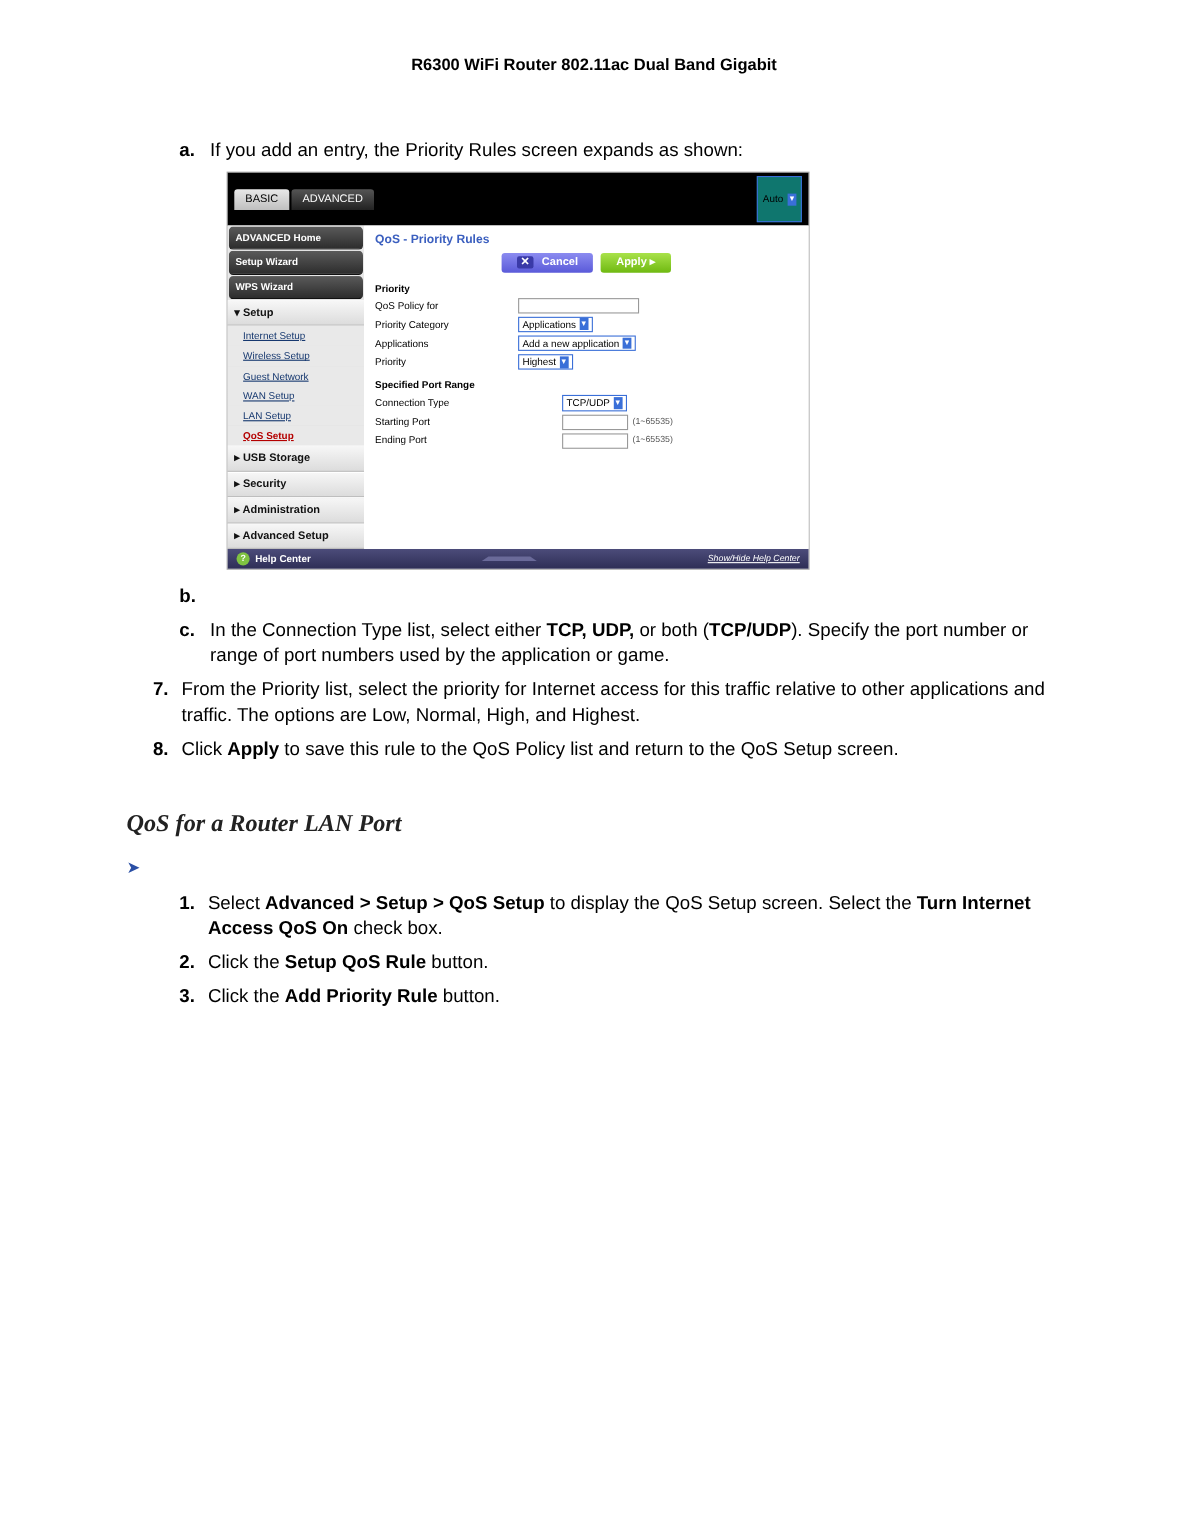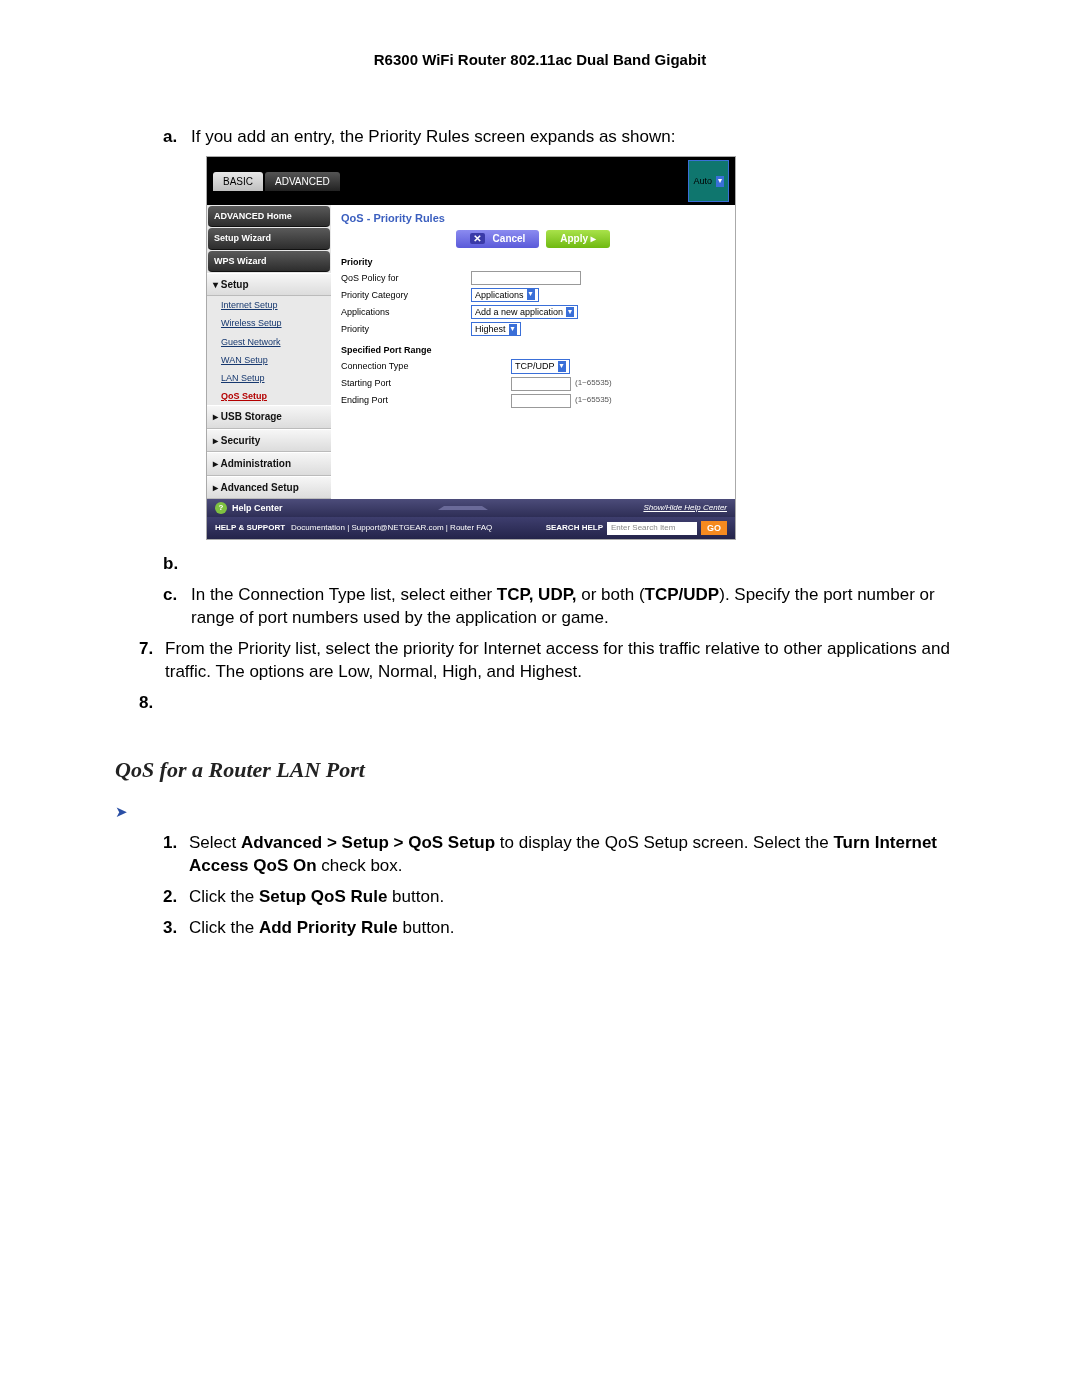--- a/index.html
+++ b/index.html
@@ -172,47 +172,43 @@
         <span class="hint">(1~65535)</span>
       </div>
     </div>
   </div>
   <div class="helpbar">
     <span class="q">?</span>
     <span class="bold">Help Center</span>
     <span class="handle"></span>
     <span class="showhide">Show/Hide Help Center</span>
   </div>
-  <div class="supportbar">
-    <span class="bold" style="margin-right:6px;">HELP &amp; SUPPORT</span>
-    <span class="links">Documentation | Support@NETGEAR.com | Router FAQ</span>
-    <span style="margin-left:auto; font-weight:bold;">SEARCH HELP</span>
-    <span class="searchbox">Enter Search Item</span>
-    <span class="gobtn">GO</span>
-  </div>
 </div>
 
 <div class="list-row ind1">
   <span class="list-marker">b.</span>
 </div>
 
 <div class="list-row ind1">
   <span class="list-marker">c.</span>
   <span>
     <span>In the Connection Type list, select either </span><span class="bold">TCP, UDP,</span><span> or both (</span><span class="bold">TCP/UDP</span><span>). Specify the port number or range of port numbers used by the application or game.</span>
   </span>
 </div>
 
 <div class="list-row ind2">
   <span class="list-marker num">7.</span>
   <span>From the Priority list, select the priority for Internet access for this traffic relative to other applications and traffic. The options are Low, Normal, High, and Highest.</span>
 </div>
 
 <div class="list-row ind2">
   <span class="list-marker num">8.</span>
+  <span>
+    <span>Click </span><span class="bold">Apply</span><span> to save this rule to the QoS Policy list and return to the QoS Setup screen.</span>
+  </span>
 </div>
 
 <h3 class="section-heading">QoS for a Router LAN Port</h3>
 
 <div class="arrow-row">
   <span class="arrow">➤</span>
 </div>
 
 <div class="list-row ind1">
   <span class="list-marker num bold">1.</span>

